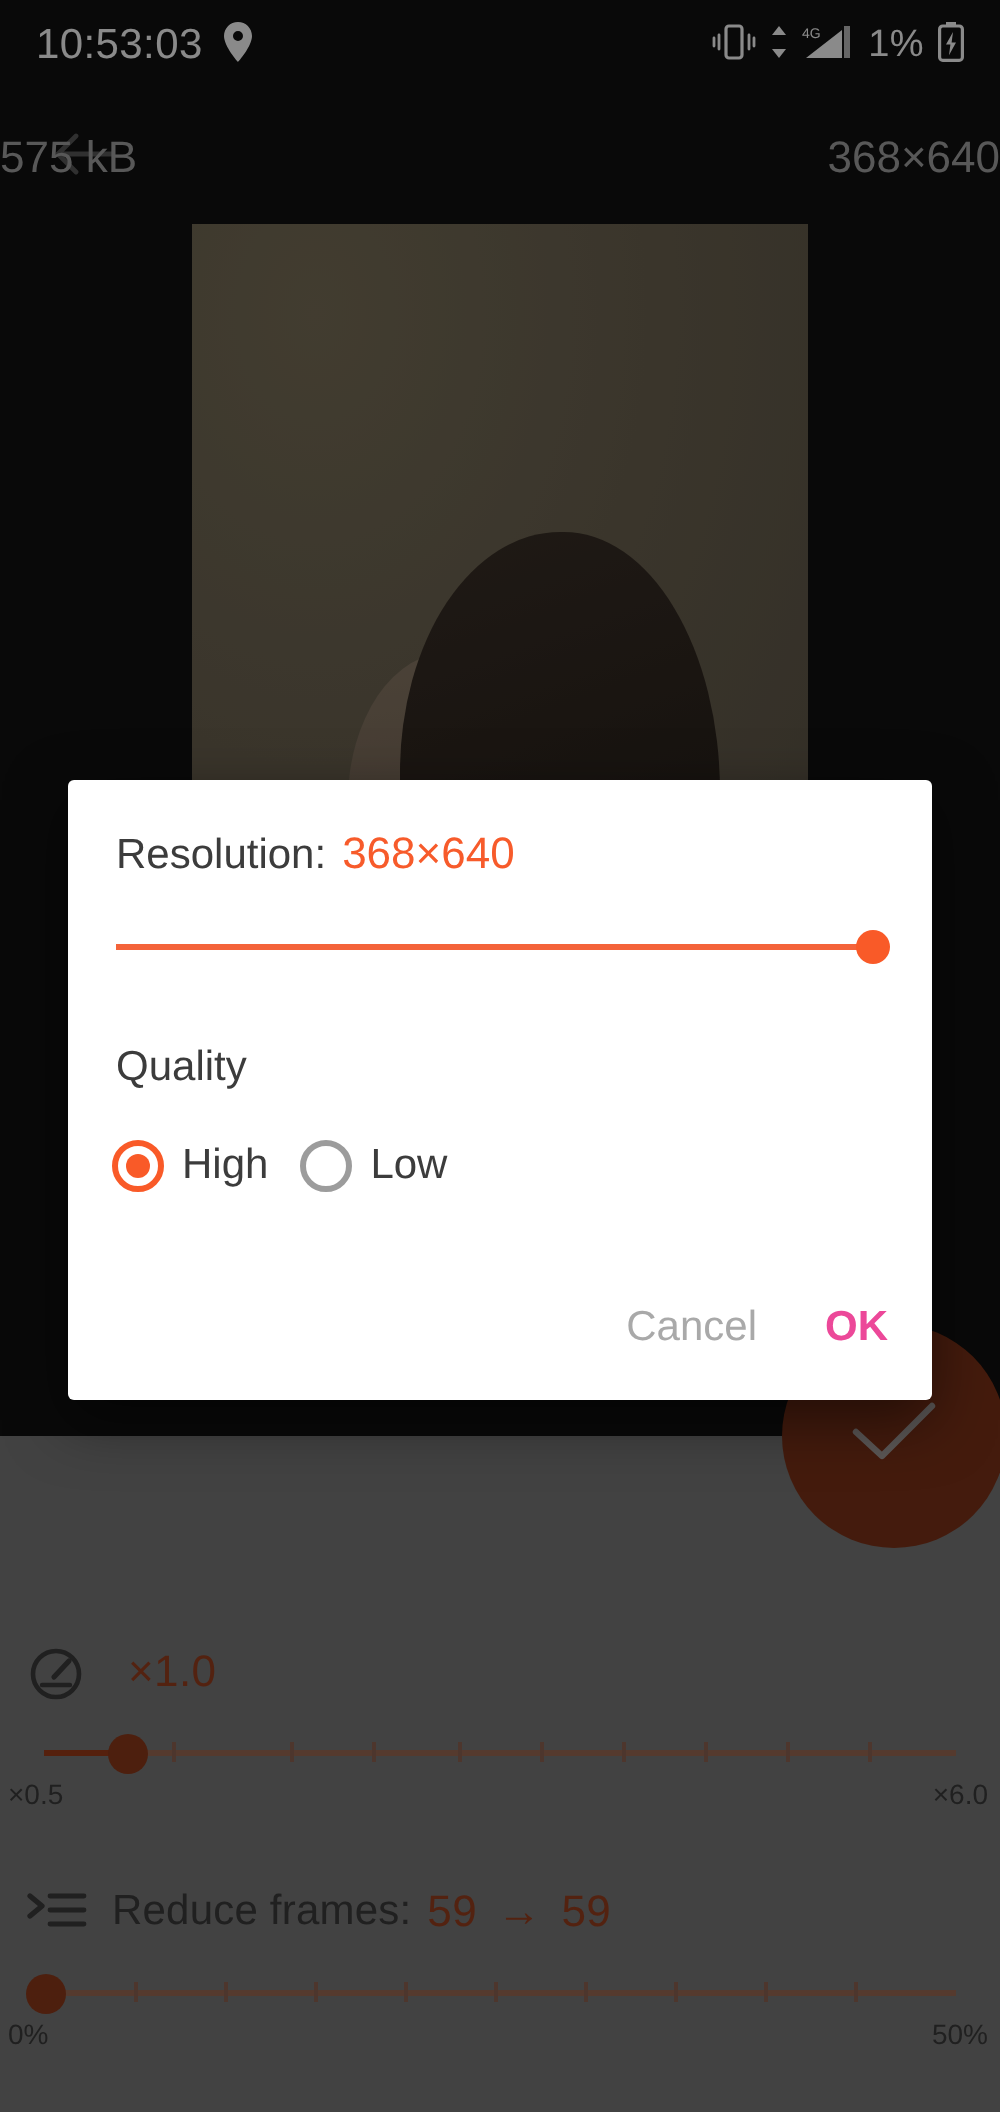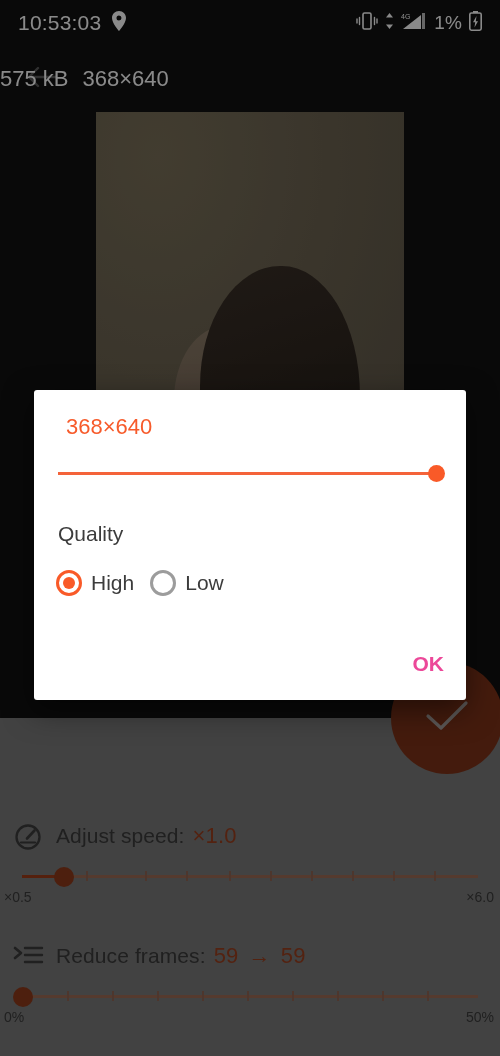--- a/index.html
+++ b/index.html
@@ -68,24 +68,24 @@
     left: 20px; top: 11px;
     width: 44px; height: 44px;
     display: flex; align-items: center; justify-content: center;
   }
   .toolbar-title {
     position: absolute;
     left: 0; top: 0;
     width: 500px; height: 66px;
     display: flex;
     align-items: center;
-    justify-content: flex-start;
+    justify-content: space-between;
     gap: 14px;
     font-size: 22px;
-    color: #ffffff;
+    color: #a3a3a3;
   }
 
   
   .preview-wrap {
     position: absolute;
     left: 0; top: 112px;
     width: 500px; height: 572px;
     display: flex;
     align-items: flex-start;
     justify-content: center;
@@ -417,21 +417,20 @@
 
 
       <div class="row" style="top:98px;height:40px;">
         <div class="row-icon">
           <svg width="30" height="30" viewBox="0 0 30 30">
             <circle cx="15" cy="16" r="11.5" fill="none" stroke="#3b3b3b" stroke-width="2.3"></circle>
             <path d="M14 17.5 L21.5 9.5" stroke="#3b3b3b" stroke-width="2.6" stroke-linecap="round"></path>
             <path d="M8 21.5 h14" stroke="#3b3b3b" stroke-width="2.2" stroke-linecap="round"></path>
           </svg>
         </div>
-        <span class="row-label">Adjust speed:</span>
         <span class="row-value">×1.0</span>
       </div>
 
       <div class="dim-slider" style="top:142px;">
         <div class="ds-track"></div>
         <div class="ds-fill" style="left:22px;width:42px;"></div>
         <div class="ds-tick" style="left:86px;"></div>
         <div class="ds-tick" style="left:145px;"></div>
         <div class="ds-tick" style="left:186px;"></div>
         <div class="ds-tick" style="left:229px;"></div>
@@ -482,20 +481,21 @@
         </svg>
       </span>
     </div>
   </div>
 
   <div class="scrim"></div>
 
   <div class="dialog">
 
     <div class="dlg-res-label">
+      <span>Resolution:</span>
       <span class="dlg-res-value">368×640</span>
     </div>
 
     <div class="dlg-slider">
       <div class="dlg-track"></div>
       <div class="dlg-thumb"></div>
     </div>
 
     <div class="dlg-quality-label">Quality</div>
 
@@ -506,16 +506,17 @@
         </span>
         <span class="radio-label">High</span>
       </div>
       <div class="radio-item">
         <span class="radio-ring"></span>
         <span class="radio-label">Low</span>
       </div>
     </div>
 
     <div class="dlg-actions">
+      <span class="btn-cancel">Cancel</span>
       <span class="btn-ok">OK</span>
     </div>
   </div>
 </div>
 
 </body></html>

